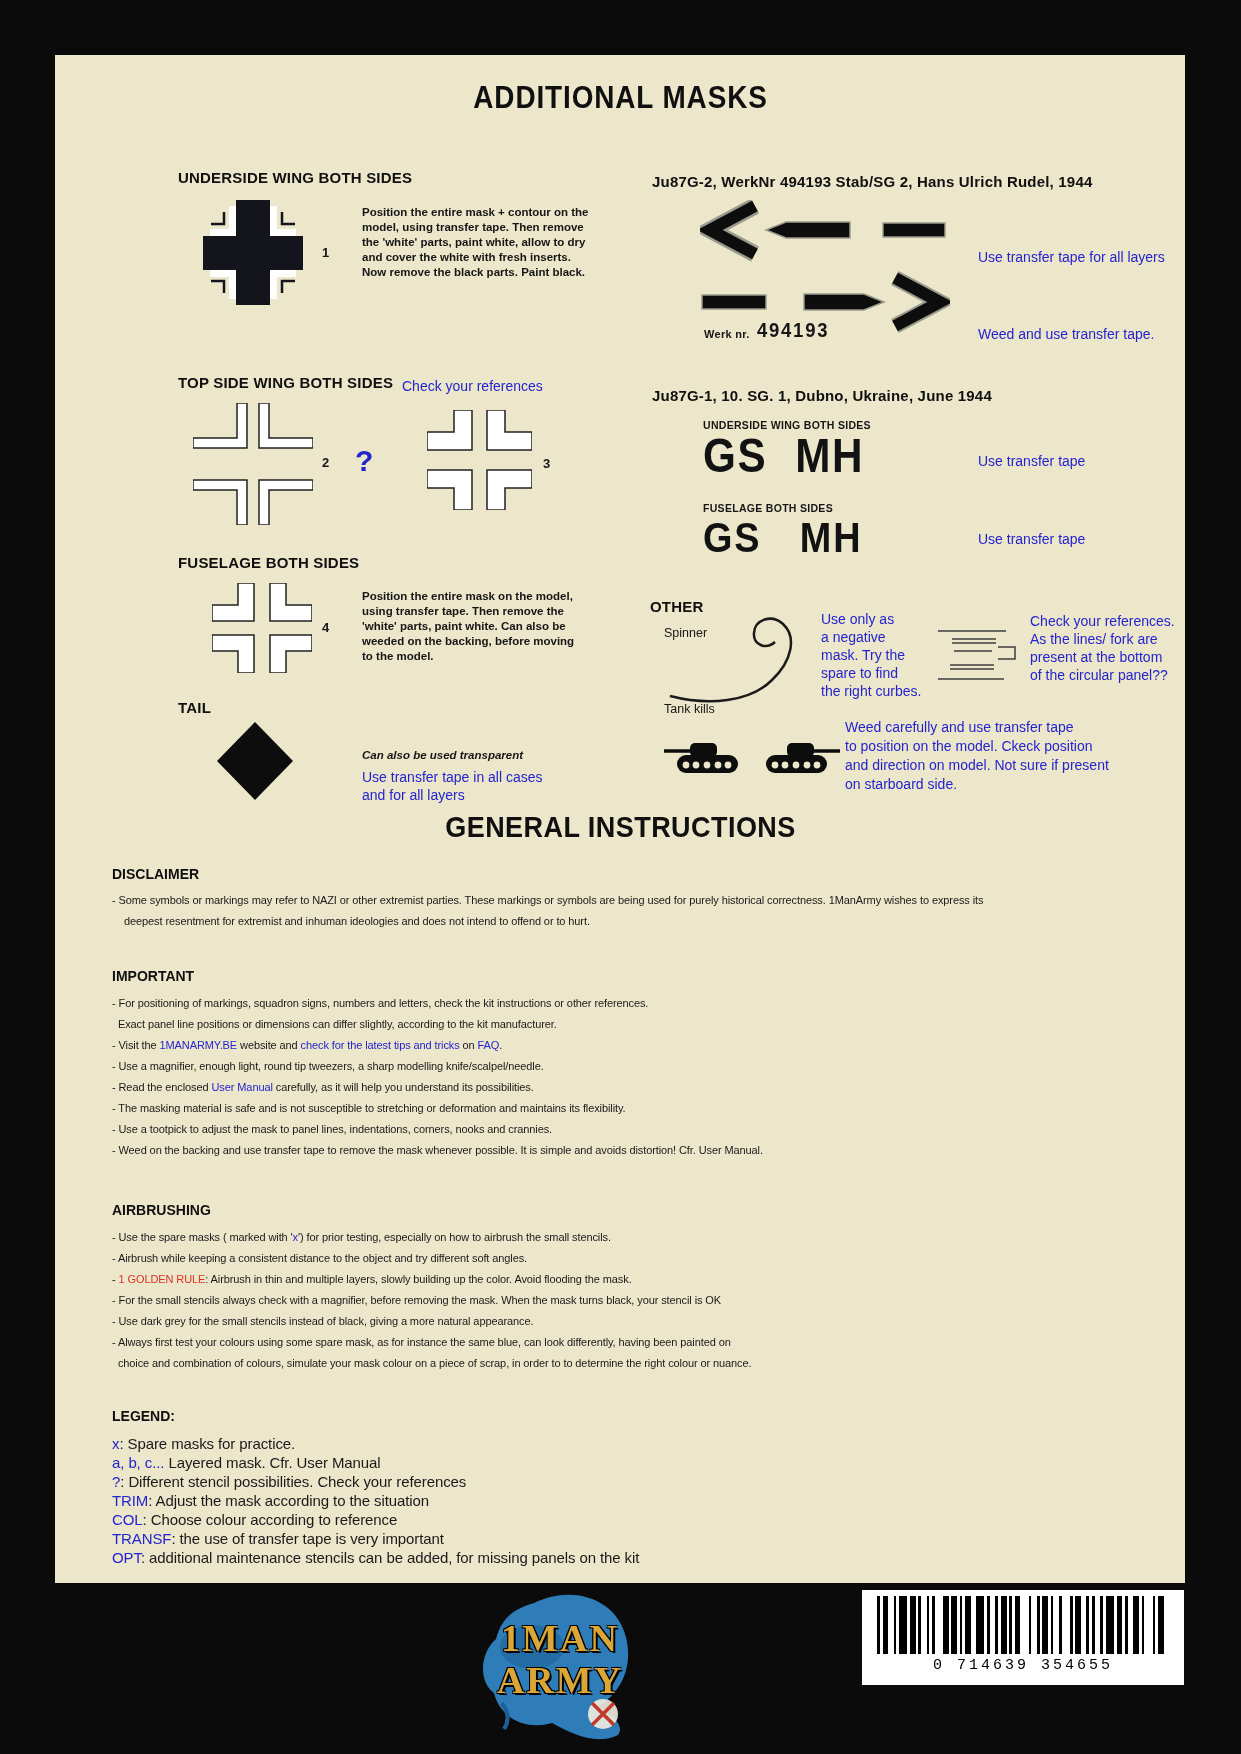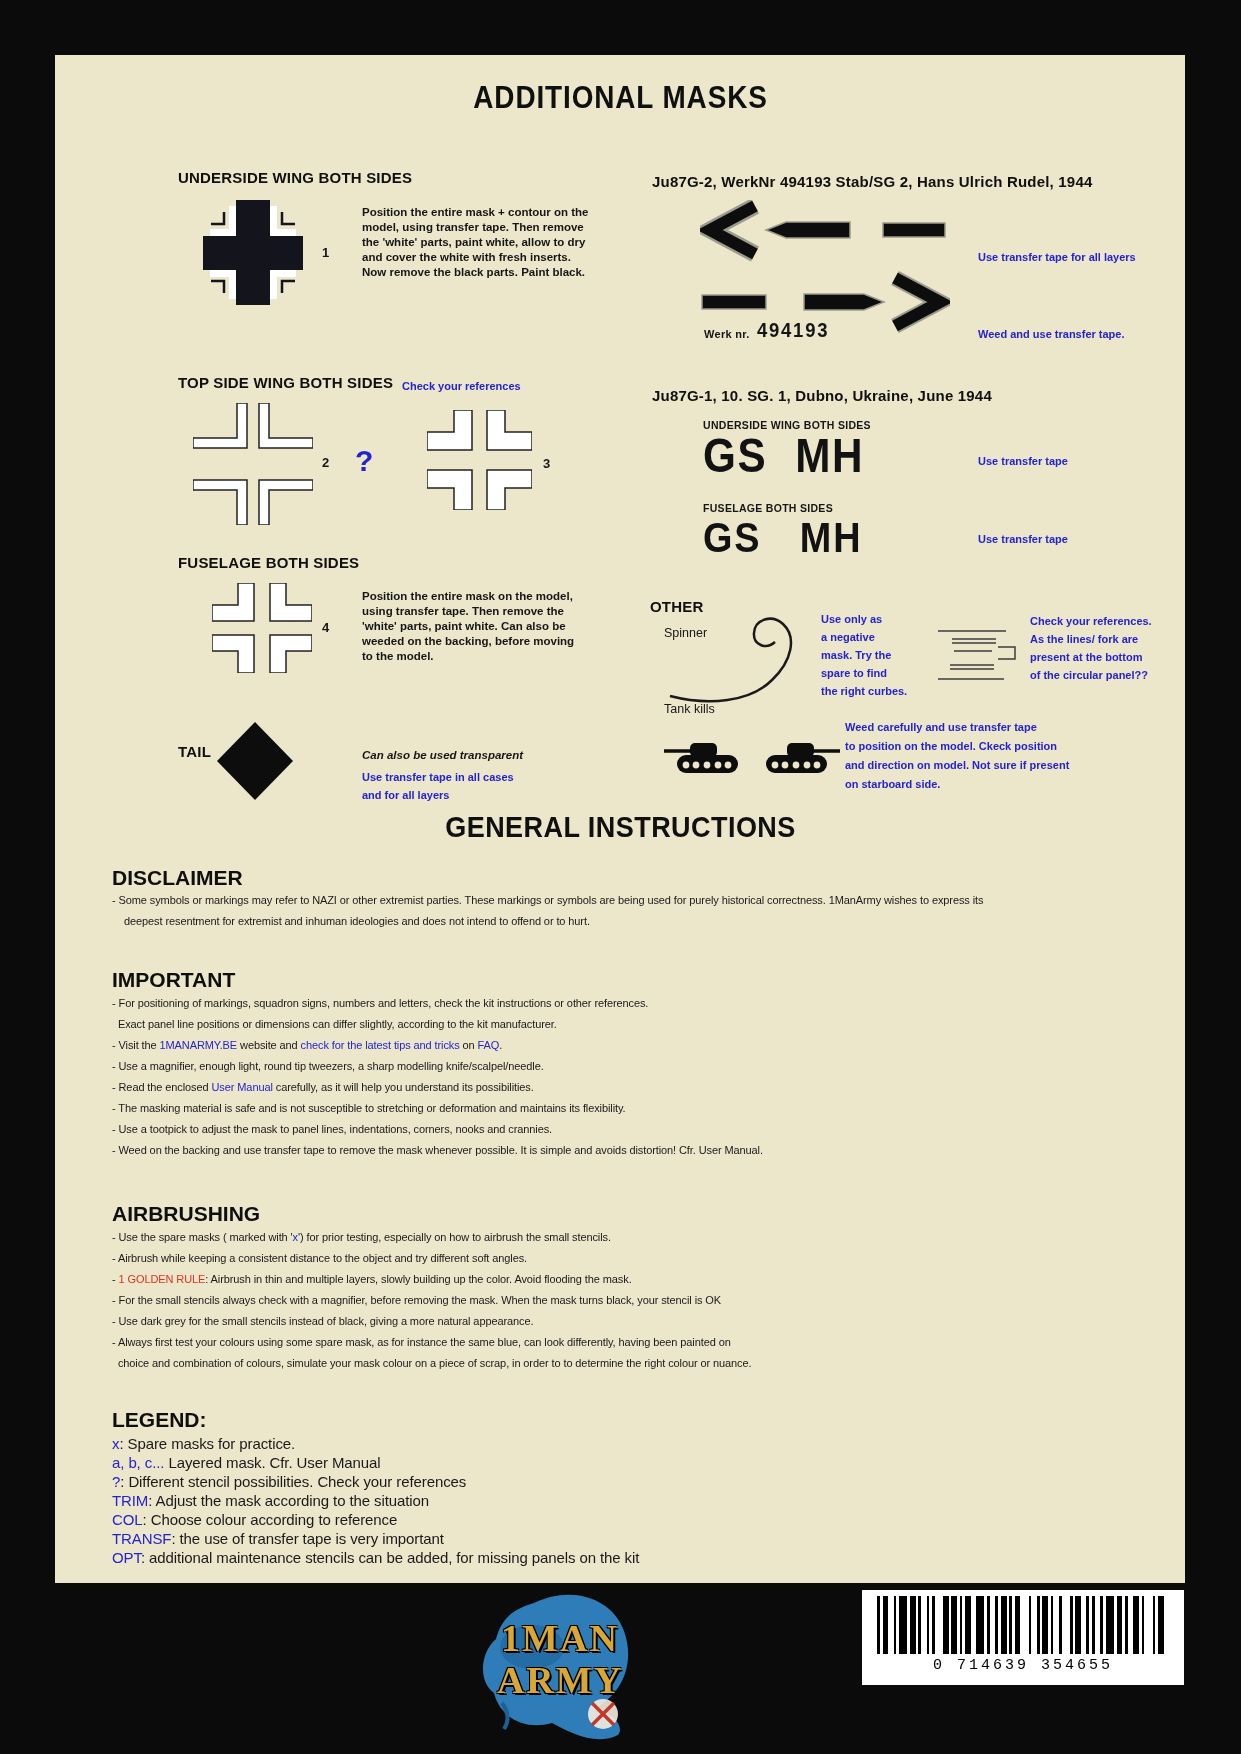--- a/index.html
+++ b/index.html
@@ -16,29 +16,29 @@
   .cond{transform:scaleX(.88);transform-origin:left top;}
   .cond-c{transform:scaleX(.9);transform-origin:center top;}
 
   .main-title{left:0;right:0;top:80px;text-align:center;font-size:31px;font-weight:700;letter-spacing:1px;color:#101010;}
   .gen-title{left:0;right:0;top:810px;text-align:center;font-size:30px;font-weight:700;letter-spacing:.5px;color:#101010;}
 
   .sec-head{font-size:15px;font-weight:700;letter-spacing:.2px;color:#101010;white-space:nowrap;}
   .sub-label{font-size:10.5px;font-weight:700;letter-spacing:.3px;white-space:nowrap;}
   .num{font-size:13px;font-weight:700;}
   .note-bold{font-size:11.5px;font-weight:700;line-height:15px;white-space:pre-line;}
-  .blue-note{font-size:11px;font-weight:700;line-height:18px;color:var(--blue);white-space:pre-line;}
+  .blue-note{font-size:14px;font-weight:400;line-height:18px;color:var(--blue);white-space:pre-line;}
   .plain-label{font-size:12.5px;font-weight:400;}
   .qmark{font-size:30px;font-weight:700;color:var(--blue);}
   .code{font-weight:700;letter-spacing:2px;color:#121212;white-space:nowrap;}
   .code1{font-size:48px;word-spacing:16px;}
   .code2{font-size:43px;word-spacing:30px;}
   .werk-num{font-size:21px;font-weight:700;letter-spacing:2px;}
 
-  .body-head{font-size:21px;font-weight:700;color:#0f0f0f;}
+  .body-head{font-size:14px;font-weight:700;color:#0f0f0f;}
   .tlines{font-size:11px;line-height:21px;color:#1a1a1a;letter-spacing:-.1px;}
   .tlines .tline{white-space:pre-wrap;}
   .legend-lines{font-size:15px;line-height:19px;}
   .hang{padding-left:12px;text-indent:-12px;}
   .b{color:var(--blue);}
   .r{color:var(--red);}
   .u{text-decoration:underline;}
 
   svg{display:block;}
 
@@ -105,21 +105,21 @@
     <path d="M74 90 H58 V52 H100 V68 H74 Z"></path>
   </g>
 </svg>
 <div class="abs num" style="left:322px;top:620px;">4</div>
 <div class="abs note-bold" style="left:362px;top:589px;width:236px;">Position the entire mask on the model,
 using transfer tape. Then remove the
 'white' parts, paint white. Can also be
 weeded on the backing, before moving
 to the model.</div>
 
-<div class="abs sec-head" style="left:178px;top:699px;margin-top:44px;">TAIL</div>
+<div class="abs sec-head" style="left:178px;top:699px;">TAIL</div>
 <svg class="abs" style="left:217px;top:722px;" width="76" height="78" viewBox="0 0 76 78">
   <polygon points="38,0 76,39 38,78 0,39" fill="#0d0d0d"></polygon>
 </svg>
 <div class="abs note-bold" style="left:362px;top:748px;font-style:italic;">Can also be used transparent</div>
 <div class="abs blue-note" style="left:362px;top:768px;">Use transfer tape in all cases
 and for all layers</div>
 
 <div class="abs sec-head" style="left:652px;top:173px;">Ju87G-2, WerkNr 494193 Stab/SG 2, Hans Ulrich Rudel, 1944</div>
 <svg class="abs" style="left:700px;top:200px;" width="250" height="135" viewBox="0 0 250 135">
   <polyline points="55,6 10,30 55,54" fill="none" stroke="#9a9a8d" stroke-width="17"></polyline>

